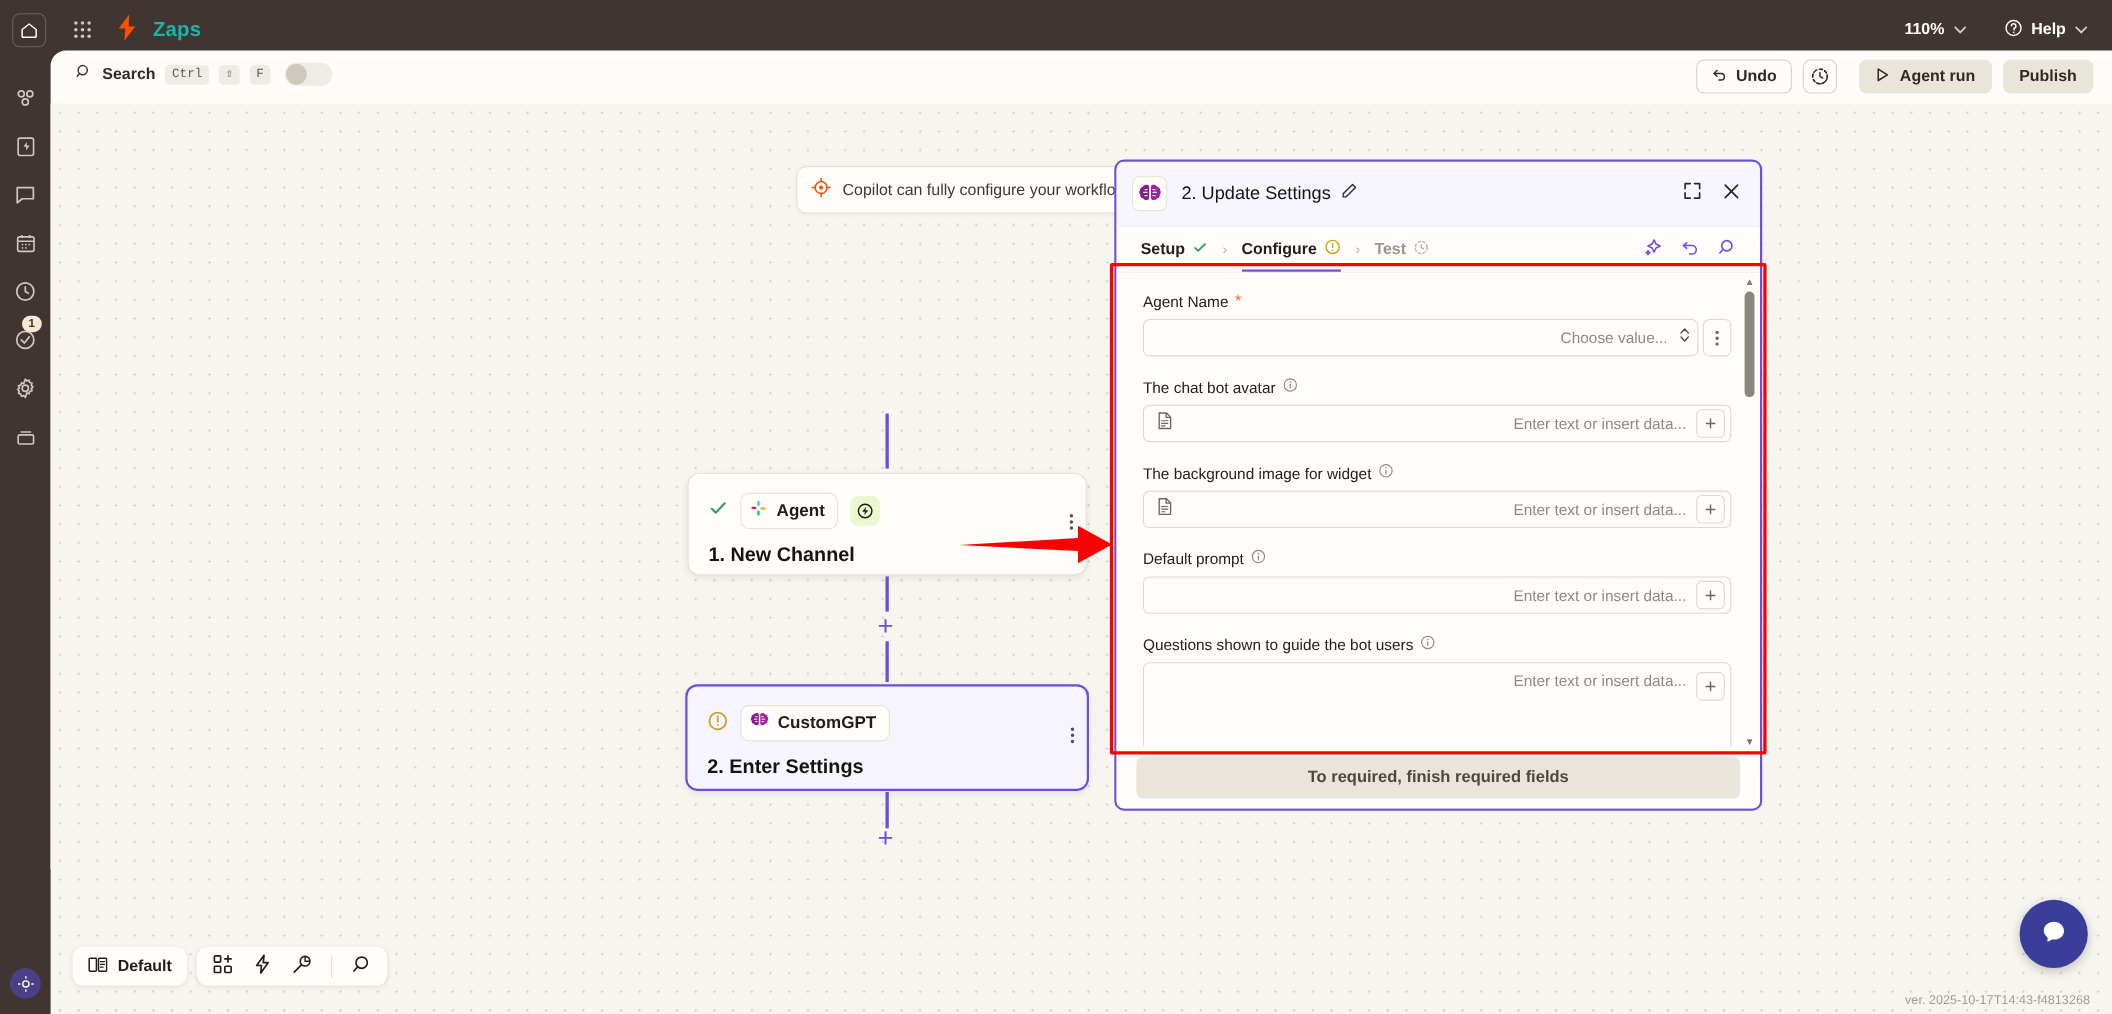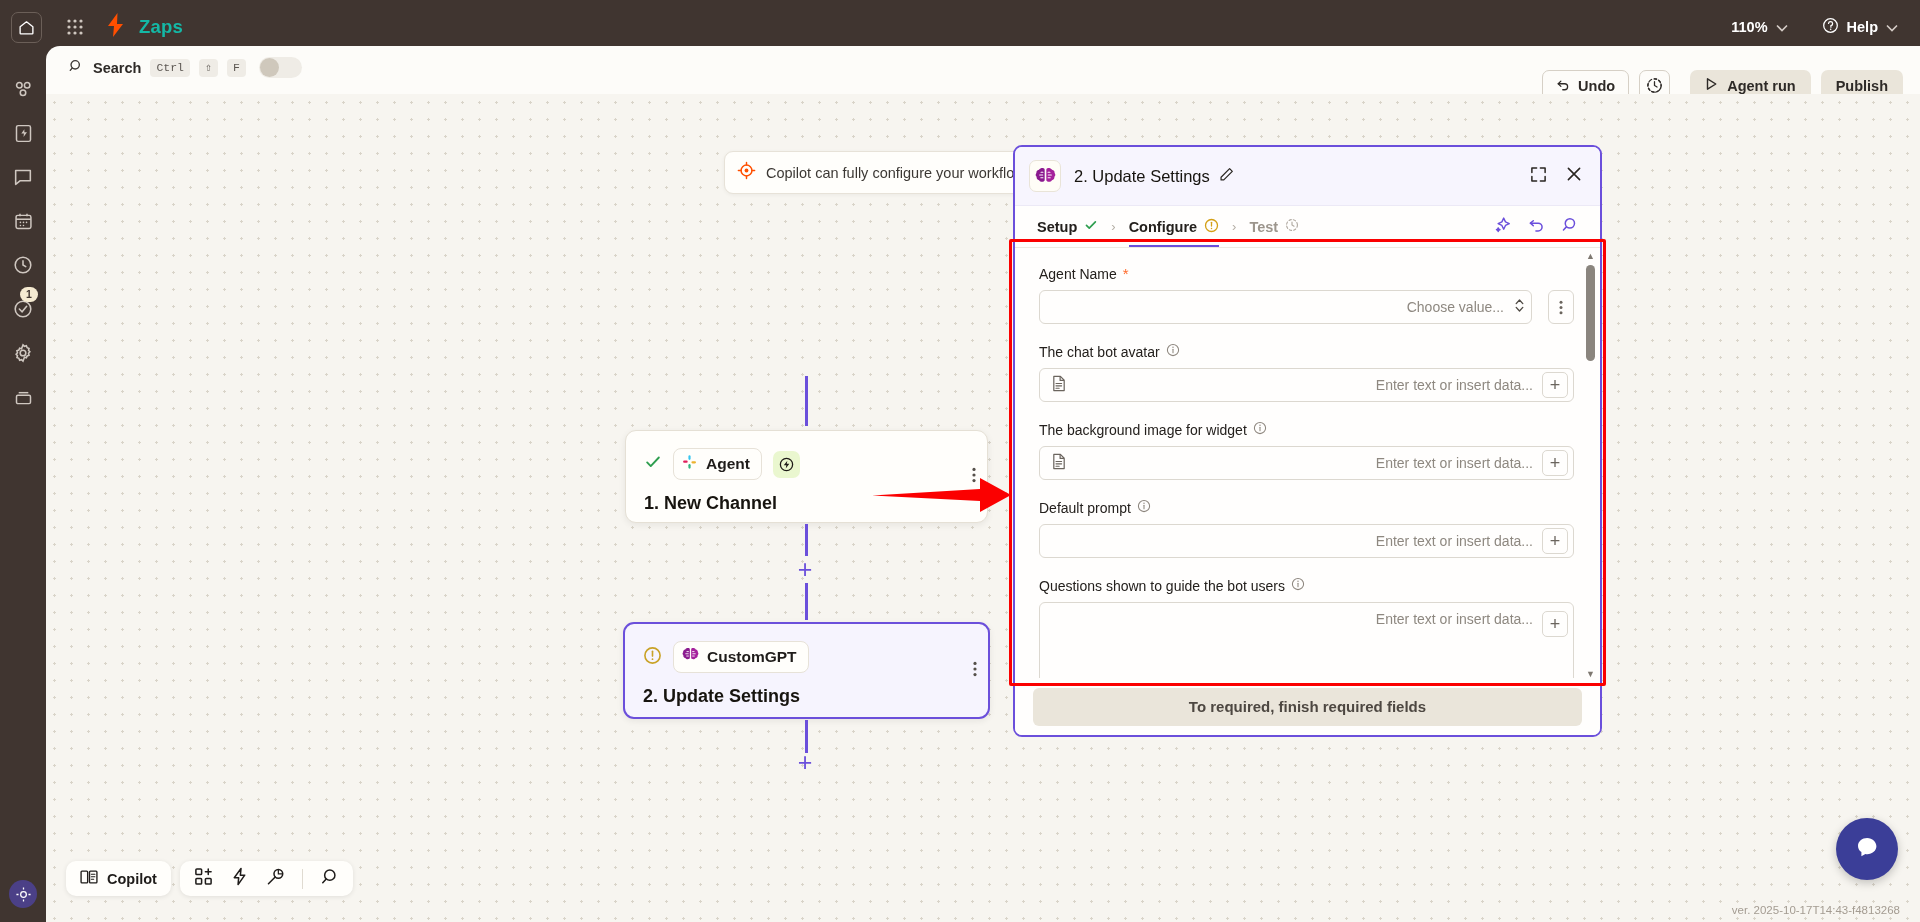--- a/index.html
+++ b/index.html
@@ -66,21 +66,21 @@
     font-family: "Liberation Mono", monospace; font-size: 11.5px;
     padding: 2px 6px; line-height: 14px; display:inline-flex; align-items:center; justify-content:center;
     min-width: 17px;
   }
   .search-pill {
     margin-left: 4px; width: 43px; height: 21px; border-radius: 12px; background: #efece6;
     display:flex; align-items:center;
   }
   .search-pill i { display:block; width: 19px; height: 19px; border-radius: 50%; background: #cfc8bc; margin-left: 1px;}
 
-  #toolbar-right { position: absolute; right: 17px; top: 24px; display: flex; align-items: center; gap: 10px; }
+  #toolbar-right { position: absolute; right: 17px; top: 8px; display: flex; align-items: center; gap: 10px; }
   .btn-undo {
     display:flex; align-items:center; gap: 7px; height: 31px; padding: 0 13px;
     border: 1px solid #d6d0c6; border-radius: 7px; background: #fdfcf9;
     font-size: 14.5px; color: #2e2a27; font-weight: 600;
   }
   .btn-icon-sq {
     width: 31px; height: 31px; border: 1px solid #d6d0c6; border-radius: 7px; background: #fdfcf9;
     display:flex; align-items:center; justify-content:center;
   }
   .btn-testrun {
@@ -206,21 +206,21 @@
   #panel-form {
     position: absolute; left: 0; top: 101px; width: 100%; height: 434px;
     background: #fffefd; padding: 18px 26px 0 24px; overflow: hidden; text-align: right;
   }
   .field { margin-bottom: 19px; }
   .flabel {
     font-size: 14px; color: #24201d; font-weight: 400; margin-bottom: 8px;
     display: flex; align-items: center; gap: 6px;
   }
   .req { color: #ff6a2b; font-size: 15px; line-height: 10px; }
-  .inputrow { display: flex; align-items: stretch; gap: 16px; }
+  .inputrow { display: flex; align-items: stretch; gap: 4px; }
   .inputbox {
     flex: 1; height: 34px; border: 1px solid #dcd8d0; border-radius: 6px; background: #fffefd;
     display: flex; align-items: center; padding: 0 5px 0 11px; gap: 9px;
   }
   .inputbox.tall { height: 88px; align-items: flex-start; padding-top: 8px; position: relative; }
   .ph { color: #8e8880; font-size: 14px; flex: 1; }
   .plusbox {
     width: 26px; height: 26px; border: 1px solid #dcd8d0; border-radius: 5px;
     display:flex; align-items:center; justify-content:center; color: #6b655e; font-size: 18px; line-height: 0;
     background: #fffefd; margin-left: auto;
@@ -512,21 +512,21 @@
           <span class="node-kebab">
             <svg width="4" height="16" viewBox="0 0 4 16" fill="#55504a">
                 <circle cx="2" cy="2.4" r="1.6"></circle>
                 <circle cx="2" cy="8" r="1.6"></circle>
                 <circle cx="2" cy="13.6" r="1.6"></circle>
               </svg>
           </span>
         </div>
         <div class="node-title">
           <b>2.</b>
-          <span>Update Settings</span>
+          <span>Enter Settings</span>
         </div>
       </div>
 
       <div class="conn" style="left:759px; top:626px; height:33px;"></div>
       <div class="plusbtn" style="left:748px; top:657px;">+</div>
 
       <div id="red-arrow">
         <svg width="140" height="38" viewBox="0 0 140 38">
           <path d="M0 19.5 L108 13 L108 2 L139 19 L108 36 L108 25 Z" fill="#fb0000"></path>
         </svg>
@@ -535,21 +535,21 @@
       <div id="bottombar">
         <div class="bb-group">
           <span class="bb-library">
             <span>
               <svg width="18" height="16" viewBox="0 0 20 17" fill="none" stroke="#1f1c1a" stroke-width="1.5" stroke-linejoin="round">
                 <rect x="1.2" y="2" width="7.3" height="13" rx="1"></rect>
                   <rect x="10.6" y="2" width="8.2" height="13" rx="1"></rect>
                 <path d="M12.6 5.4h4M12.6 8.2h4M12.6 11h2.6" stroke-width="1.2" stroke-linecap="round"></path>
                 </svg>
             </span>
-            <span>Copilot</span>
+            <span>Default</span>
           </span>
         </div>
         <div class="bb-group">
           <span>
             <svg width="19" height="19" viewBox="0 0 20 20" fill="none" stroke="#1f1c1a" stroke-width="1.6">
               <rect x="2" y="2" width="6" height="6" rx="1"></rect>
                 <rect x="2" y="12" width="6" height="6" rx="1"></rect>
                 <rect x="12" y="12" width="6" height="6" rx="1"></rect>
               <path d="M15 2v6M12 5h6" stroke-linecap="round"></path>
               </svg>

